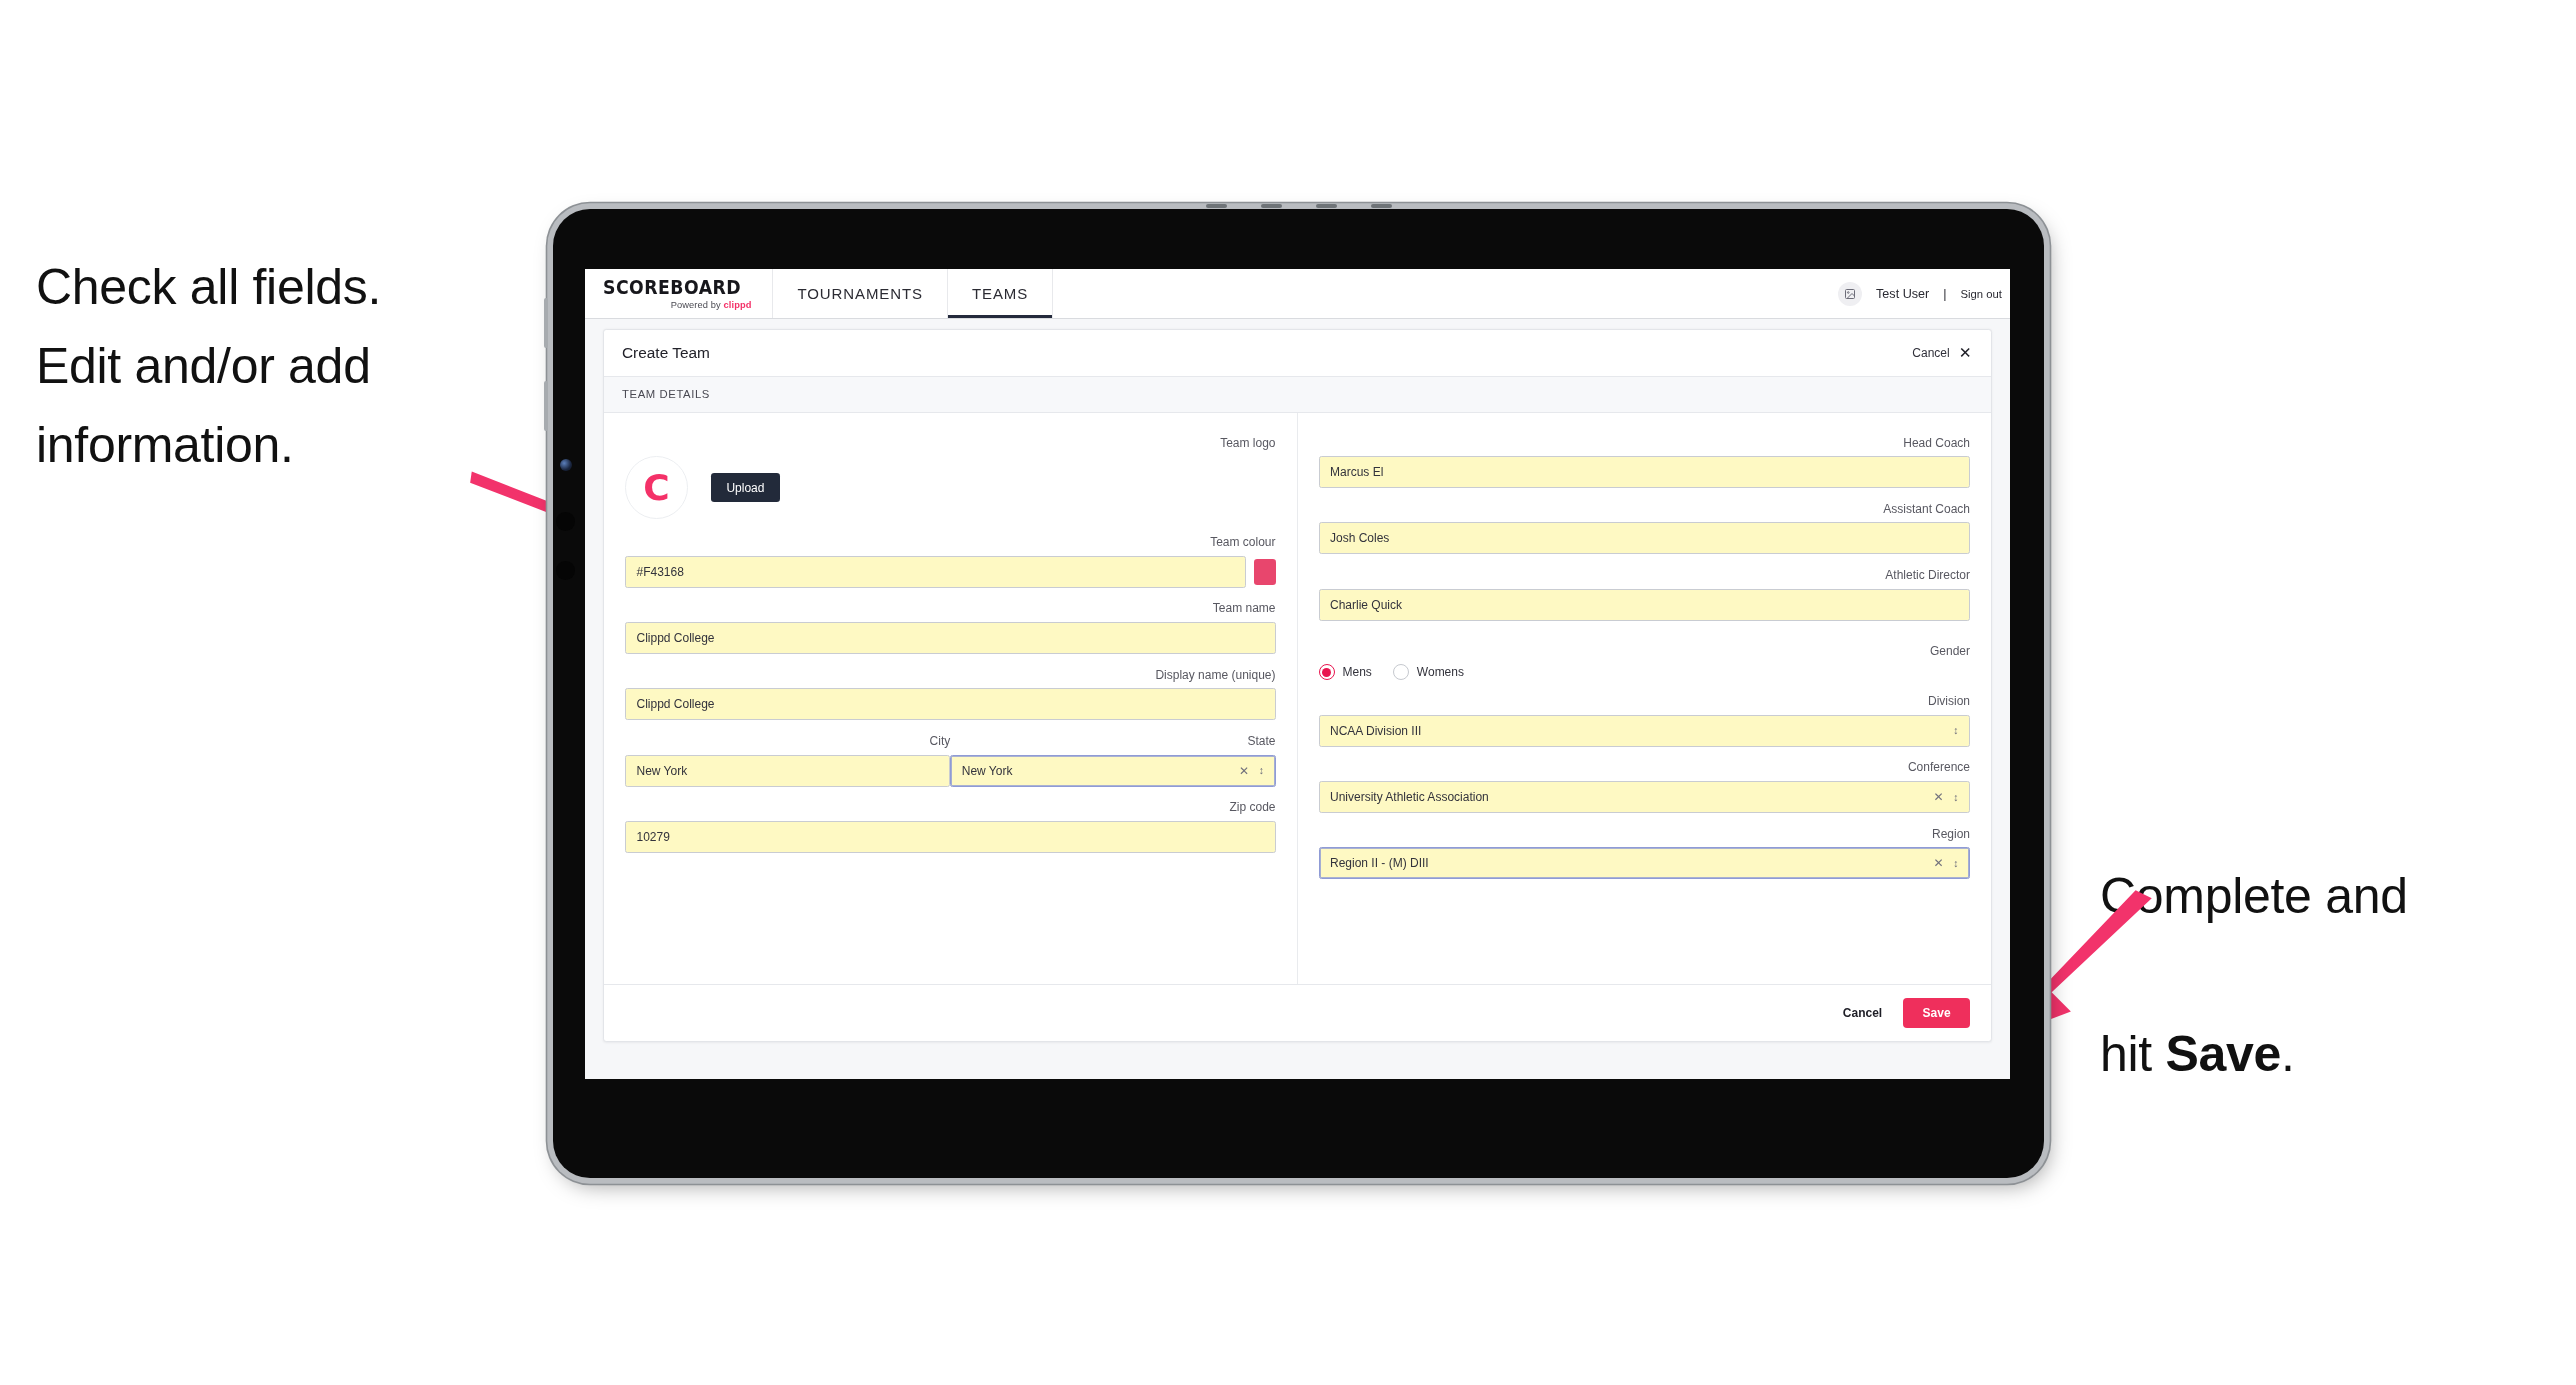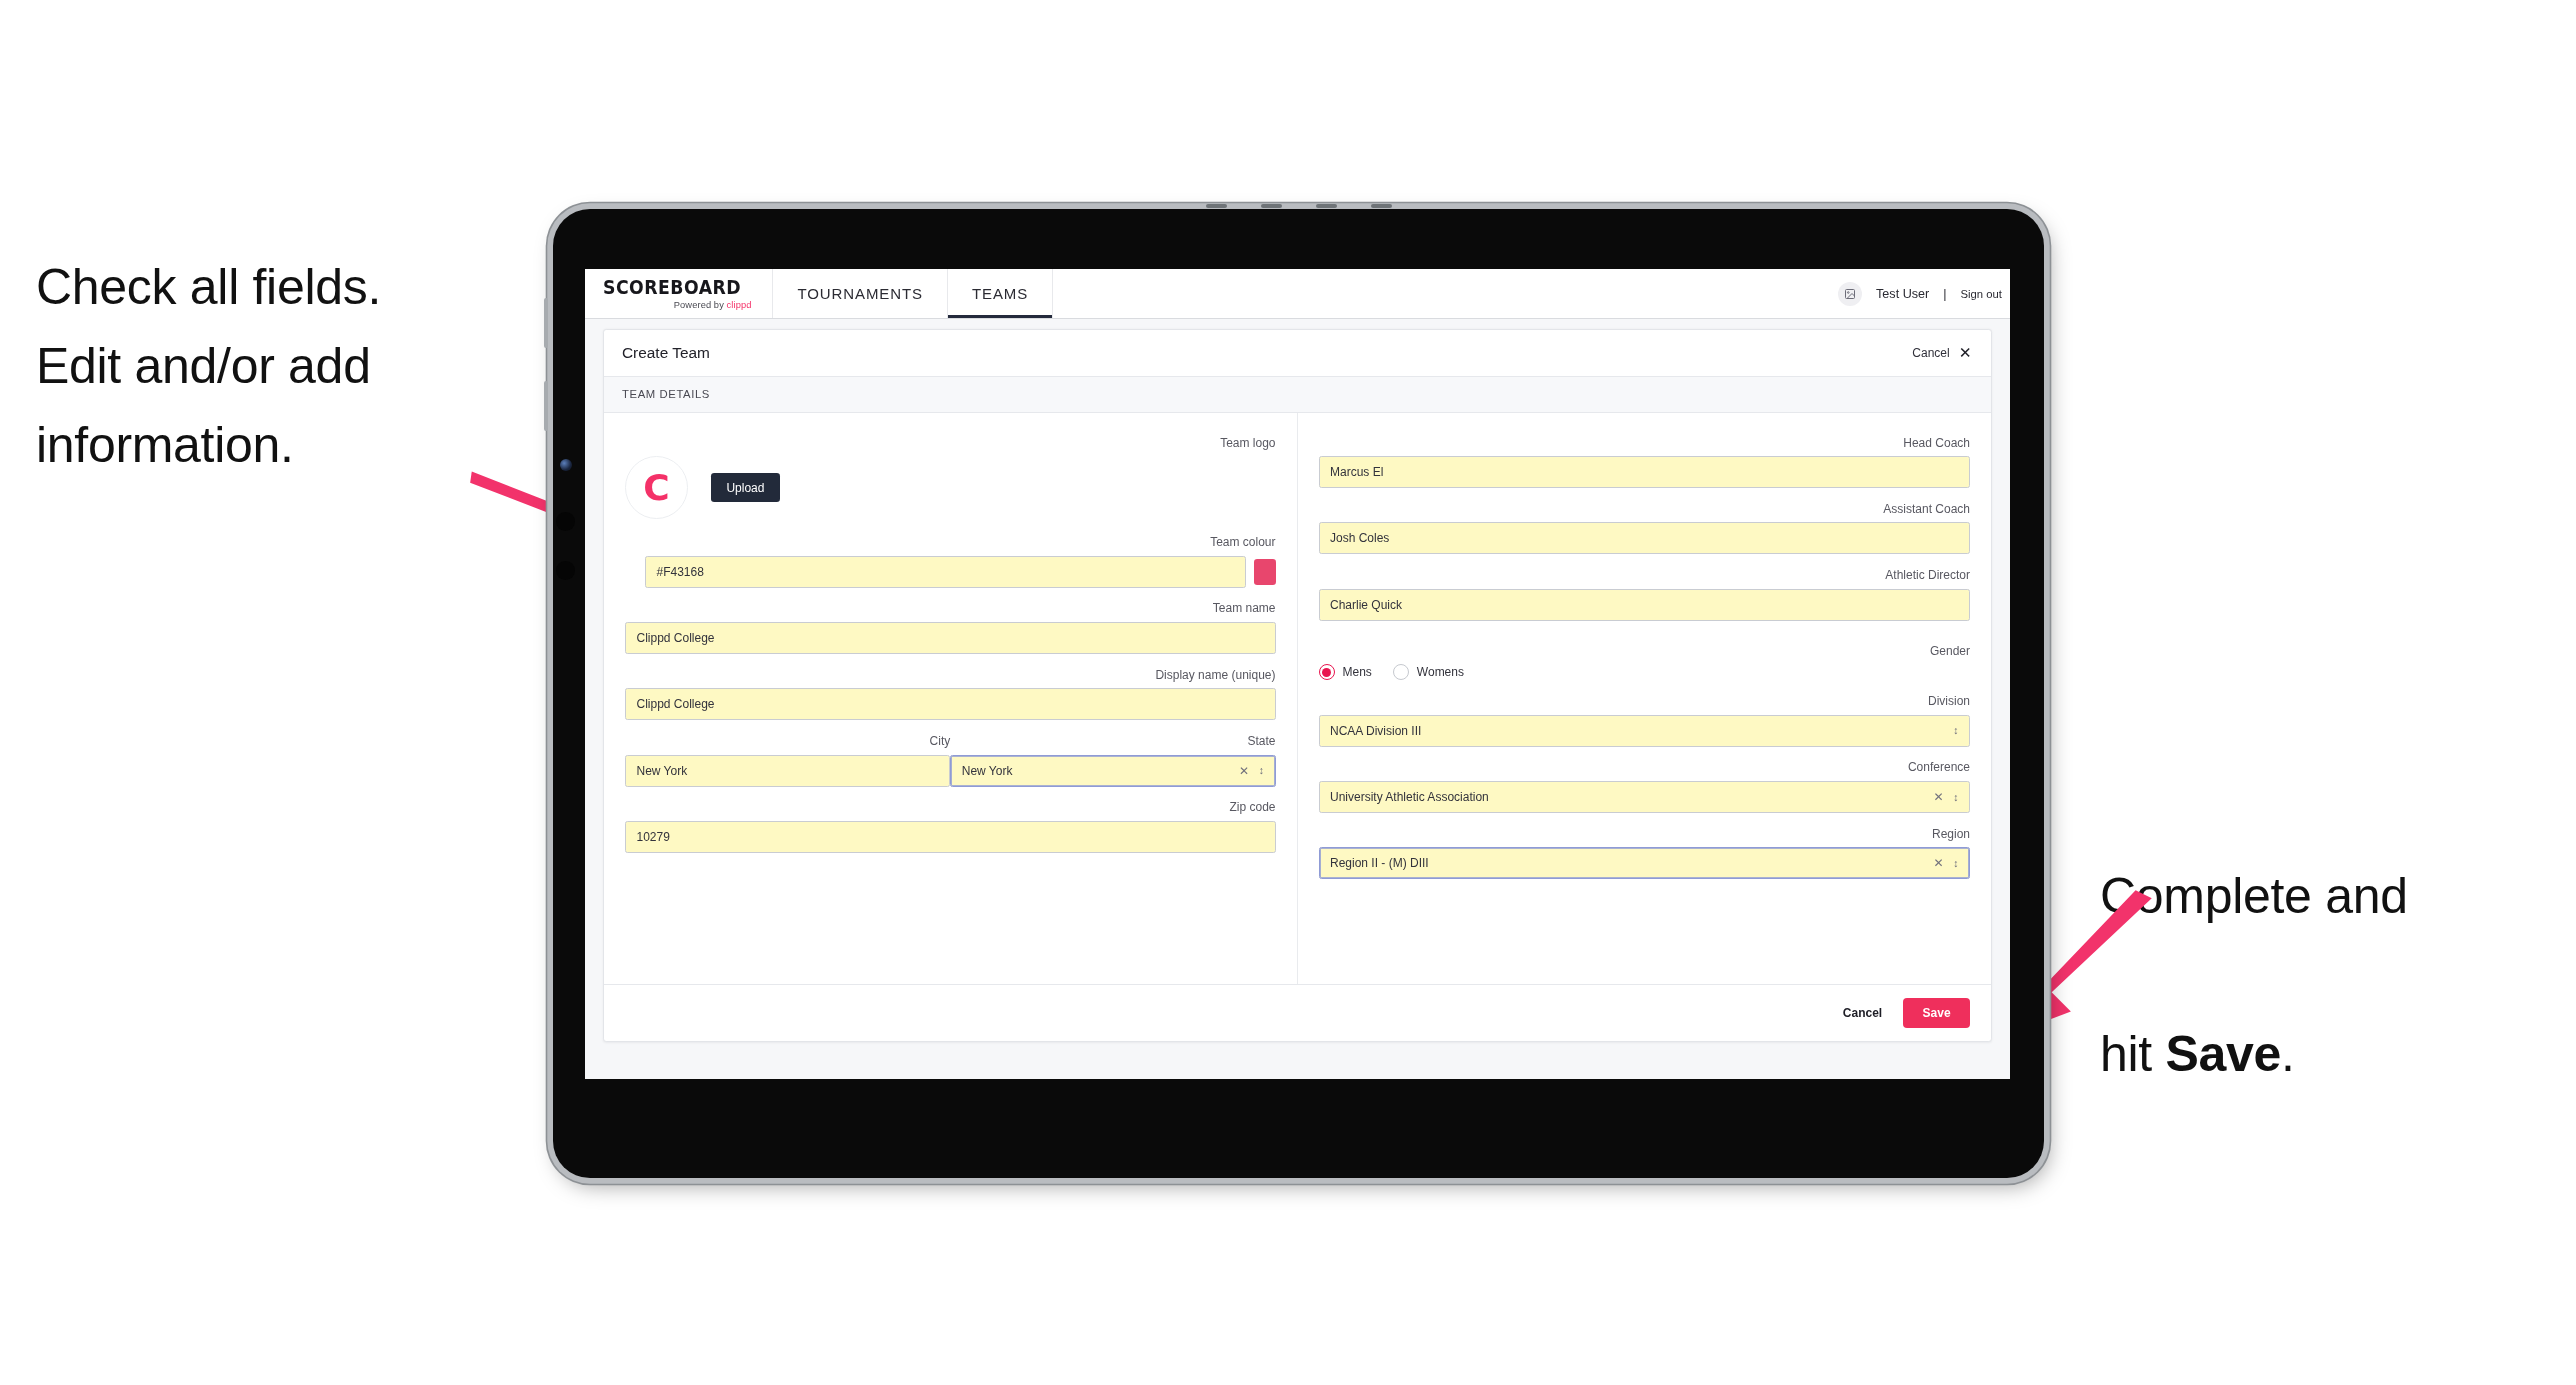--- a/index.html
+++ b/index.html
@@ -65,21 +65,21 @@
   
   .appbar {
     height: 50px; background:#fff; border-bottom:0.8px solid #d9dbdf;
     display:flex; align-items:stretch;
   }
   .brand { display:flex; flex-direction:column; justify-content:center;
            padding:0 21px 0 18px; border-right:0.8px solid #e8e9ec; }
   .brand-main { font-size:18.6px; font-weight:800; letter-spacing:0.5px; color:#17171c;
                 font-family:"DejaVu Sans", sans-serif; transform:scaleX(.93); transform-origin:left; }
   .brand-sub { font-size:9.3px; color:#4a4a52; margin-top:1.6px; letter-spacing:0.1px; }
-  .brand-sub em { font-style:normal; color:#f43168; font-weight:400; }
+  .brand-sub em { font-style:normal; color:#f43168; font-weight:700; }
 
   .navtabs { display:flex; align-items:stretch; }
   .navtab {
     display:flex; align-items:center; padding:0 24px;
     font-size:15px; letter-spacing:0.9px; color:#2b2b33;
     border-right:0.8px solid #e8e9ec; cursor:pointer; position:relative;
   }
   .navtab.active::after {
     content:""; position:absolute; left:0; right:0; bottom:0; height:3.2px; background:#242a3c;
   }
@@ -140,21 +140,21 @@
   }
   .logo-c { font-size:36px; font-weight:800; color:#f43168; line-height:1;
             font-family:"DejaVu Sans", sans-serif; }
   .upload-btn {
     background:#222a3a; color:#fff; font-size:12px;
     padding:7.3px 15.4px; border-radius:3.2px; cursor:pointer;
   }
 
   
   .colour-row { display:flex; align-items:center; gap:8px; }
-  .colour-row .input { flex:1;margin-left:20px; }
+  .colour-row .input { flex:1; }
   .swatch { width:22px; height:26px; border-radius:3.2px; background:#e8466d; }
 
   
   .two-up { display:flex; gap:0; }
   .two-up > div { flex:1; }
 
   
   .radio-row { display:flex; align-items:center; gap:21px; margin-top:4px; margin-bottom:3.2px; }
   .radio { display:flex; align-items:center; gap:8px; cursor:pointer; }
   .dot {

